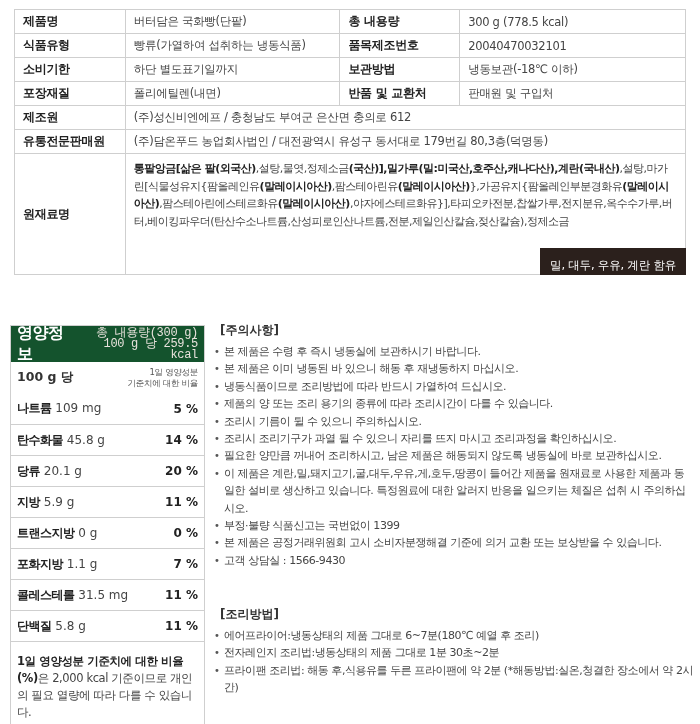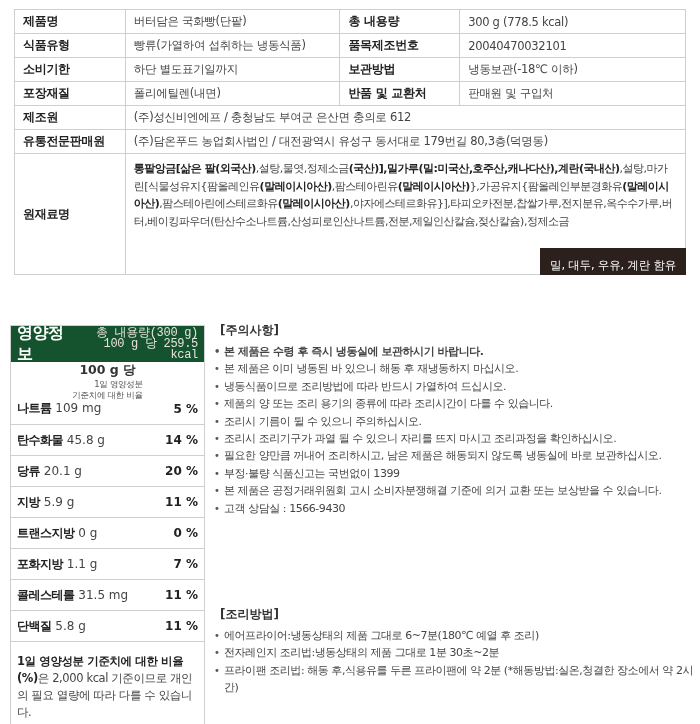--- a/index.html
+++ b/index.html
@@ -90,21 +90,21 @@
   </table>
 
 <div class="nutri">
   <div class="nutri-head">
     <span class="nutri-title">영양정보</span>
     <div class="nutri-sub">
       <div>총 내용량(300 g)</div>
       <div>100 g 당 259.5 kcal</div>
     </div>
   </div>
-  <div class="nutri-row" style="border-top:none;flex-direction:column;">
+  <div class="nutri-row" style="border-top:none;">
     <span class="per100">100 g 당</span>
     <div class="per100-note">
       <div>1일 영양성분</div>
       <div>기준치에 대한 비율</div>
     </div>
   </div>
   <div id="nutri-items">
       <div class="nutri-row">
         <span><span class="n-name">나트륨</span> <span class="n-amt">109 mg</span></span>
         <span class="n-pct">5 %</span>
@@ -139,27 +139,28 @@
       </div>
     </div>
   <div class="nutri-foot">
     <b>1일 영양성분 기준치에 대한 비율(%)</b><span>은 2,000 kcal 기준이므로 개인의 필요 열량에 따라 다를 수 있습니다.</span>
   </div>
 </div>
 
 <div class="notes">
   <div class="sec-title">[주의사항]</div>
   <ul id="caution-list">
-      <li style="position: relative; padding-left: 10px; font-weight: bold;">본 제품은 수령 후 즉시 냉동실에 보관하시기 바랍니다.</li>
+      <li style="position: relative; padding-left: 10px;">본 제품은 수령 후 즉시 냉동실에 보관하시기 바랍니다.</li>
       <li style="position: relative; padding-left: 10px;">본 제품은 이미 냉동된 바 있으니 해동 후 재냉동하지 마십시오.</li>
       <li style="position: relative; padding-left: 10px;">냉동식품이므로 조리방법에 따라 반드시 가열하여 드십시오.</li>
       <li style="position: relative; padding-left: 10px;">제품의 양 또는 조리 용기의 종류에 따라 조리시간이 다를 수 있습니다.</li>
       <li style="position: relative; padding-left: 10px;">조리시 기름이 튈 수 있으니 주의하십시오.</li>
       <li style="position: relative; padding-left: 10px;">조리시 조리기구가 과열 될 수 있으니 자리를 뜨지 마시고 조리과정을 확인하십시오.</li>
       <li style="position: relative; padding-left: 10px;">필요한 양만큼 꺼내어 조리하시고, 남은 제품은 해동되지 않도록 냉동실에 바로 보관하십시오.</li>
+      <li style="position: relative; padding-left: 10px;">이 제품은 계란,밀,돼지고기,굴,대두,우유,게,호두,땅콩이 들어간 제품을 원재료로 사용한 제품과 동일한 설비로 생산하고 있습니다. 특정원료에 대한 알러지 반응을 일으키는 체질은 섭취 시 주의하십시오.</li>
       <li style="position: relative; padding-left: 10px;">부정·불량 식품신고는 국번없이 1399</li>
       <li style="position: relative; padding-left: 10px;">본 제품은 공정거래위원회 고시 소비자분쟁해결 기준에 의거 교환 또는 보상받을 수 있습니다.</li>
       <li style="position: relative; padding-left: 10px;">고객 상담실 : 1566-9430</li>
     </ul>
 </div>
 
 <div class="cook">
   <div class="sec-title">[조리방법]</div>
   <ul class="notes-ul" id="cook-list" style="list-style:none;font-size:11px;line-height:17.4px;color:#444;letter-spacing:-0.45px;">
       <li style="position: relative; padding-left: 10px;">에어프라이어:냉동상태의 제품 그대로 6~7분(180℃ 예열 후 조리)</li>

